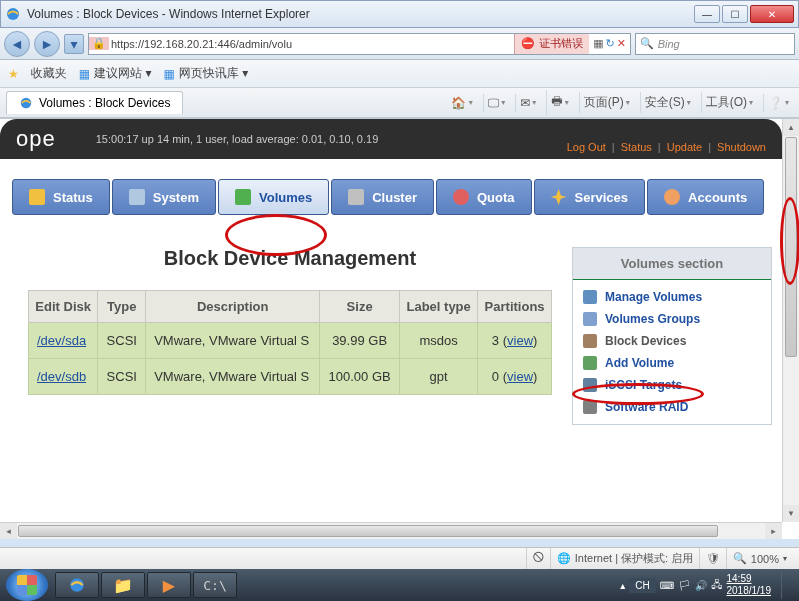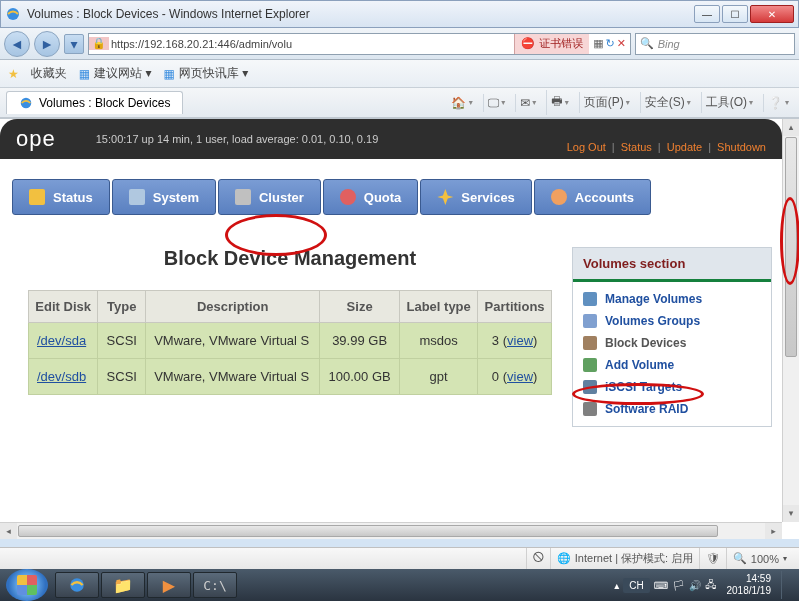--- a/index.html
+++ b/index.html
@@ -80,21 +80,21 @@
 
 .panel-title { font-size: 20px; font-weight: bold; text-align: center; color: #333; margin-bottom: 20px; }
 .disk-table { width: 100%; border-collapse: collapse; font-size: 13px; }
 .disk-table th { background: #e8e8e0; border: 1px solid #c8c8c0; padding: 8px 6px; color: #555; font-weight: bold; text-align: center; }
 .disk-table td { background: #d4e4b4; border: 1px solid #c0d0a0; padding: 10px 8px; color: #333; text-align: center; }
 .disk-table td:first-child { text-align: left; }
 .disk-table td:nth-child(3) { text-align: left; }
 .disk-table a { color: #2050a0; text-decoration: underline; }
 
 .side-panel { border: 1px solid #c8d0d8; }
-.side-head { background: #e0e6ec; padding: 8px 10px; font-size: 13px; font-weight: bold; color: #7f1d1d; border-bottom: 3px solid #15803d; }
+.side-head { background: #e0e6ec; padding: 8px 10px; font-size: 13px; font-weight: bold; color: #737373; border-bottom: 1px solid #15803d; text-align: center; }
 .side-list { padding: 6px 4px; }
 .side-item { display: flex; align-items: center; gap: 8px; padding: 4px 6px; font-size: 12px; color: #2050a0; font-weight: bold; }
 .side-item.active { color: #555; }
 .side-item .sicon { width: 14px; height: 14px; display: inline-block; border-radius: 2px; }
 .si1 { background: #6090c0; } .si2 { background: #80a0d0; } .si3 { background: #a08060; }
 .si4 { background: #60a060; } .si5 { background: #6080a0; } .si6 { background: #808080; }
 
 
 .red-oval { position: absolute; border: 3px solid #d01010; border-radius: 50%; pointer-events: none; }
 
@@ -102,21 +102,21 @@
 .statusbar { position: absolute; left: 0; right: 0; bottom: 32px; height: 22px; background: linear-gradient(#f8f8f8,#e8e8e8); border-top: 1px solid #c0c0c0; display: flex; align-items: center; font-size: 11px; color: #555; padding: 0 6px; }
 .statusbar .spacer { flex: 1; }
 .statusbar .zone { display: flex; align-items: center; gap: 4px; padding: 0 6px; border-left: 1px solid #d0d0d0; height: 100%; }
 
 
 .taskbar { position: absolute; left: 0; right: 0; bottom: 0; height: 32px; background: linear-gradient(#4a5a6a, #2a3440); display: flex; align-items: center; }
 .start { width: 42px; height: 32px; background: radial-gradient(circle at 50% 50%, #6cb0f0 30%, #3070c0 70%); border-radius: 50%; margin: 0 6px; position: relative; }
 .start::after { content: ""; position: absolute; left: 50%; top: 50%; width: 20px; height: 20px; transform: translate(-50%,-50%); background: conic-gradient(#e06060 0 90deg, #60c060 90deg 180deg, #6090e0 180deg 270deg, #f0c040 270deg 360deg); border-radius: 2px; }
 .taskicon { width: 44px; height: 26px; margin: 0 1px; background: linear-gradient(#5a6a7a,#3a4450); border: 1px solid #20282e; border-radius: 2px; display: flex; align-items: center; justify-content: center; }
 .tray { margin-left: auto; display: flex; align-items: center; gap: 4px; padding: 0 8px; color: #fff; font-size: 10px; }
-.tray .clock { text-align: right; line-height: 1.2; margin-left: 6px; }
+.tray .clock { text-align: left; line-height: 1.2; margin-left: 0; text-decoration: underline; }
 .lang { background: #3a4a5a; padding: 2px 6px; border-radius: 2px; font-size: 10px; }
 </style>
 </head>
 <body>
 
 <div class="titlebar">
   <svg class="ie-icon" viewBox="0 0 16 16">
       <circle cx="8" cy="8" r="6" fill="#3a8ee0"></circle>
       <path d="M3 8 Q8 3 13 8" stroke="#f2c040" stroke-width="2" fill="none"></path>
     </svg>
@@ -211,20 +211,24 @@
 
     <div class="mainarea">
       <div class="navtabs">
         <div class="navtab">
             <span class="ticon ic-status"></span>
             <span>Status</span>
           </div>
         <div class="navtab">
             <span class="ticon ic-system"></span>
             <span>System</span>
+          </div>
+        <div class="navtab active">
+            <span class="ticon ic-vol"></span>
+            <span>Volumes</span>
           </div>
         <div class="navtab">
             <span class="ticon ic-cluster"></span>
             <span>Cluster</span>
           </div>
         <div class="navtab">
             <span class="ticon ic-quota"></span>
             <span>Quota</span>
           </div>
         <div class="navtab">

